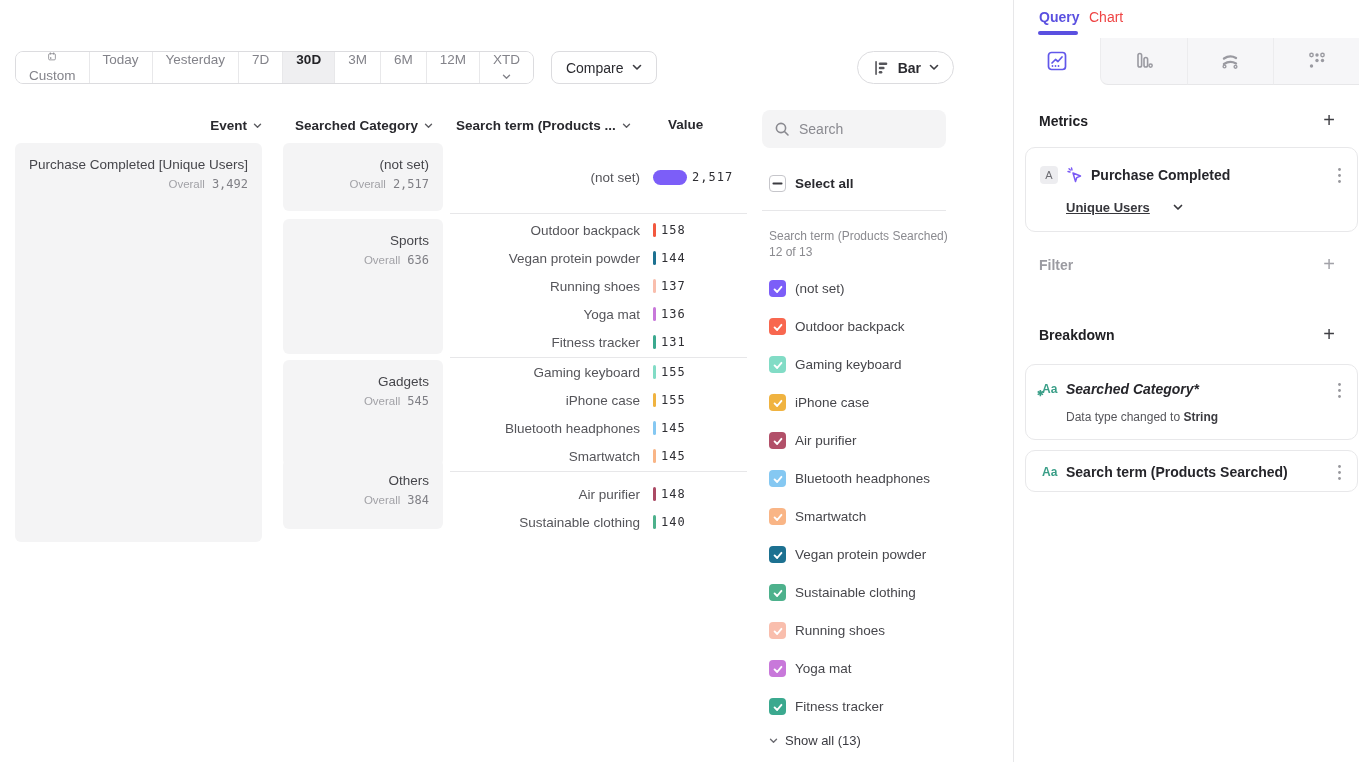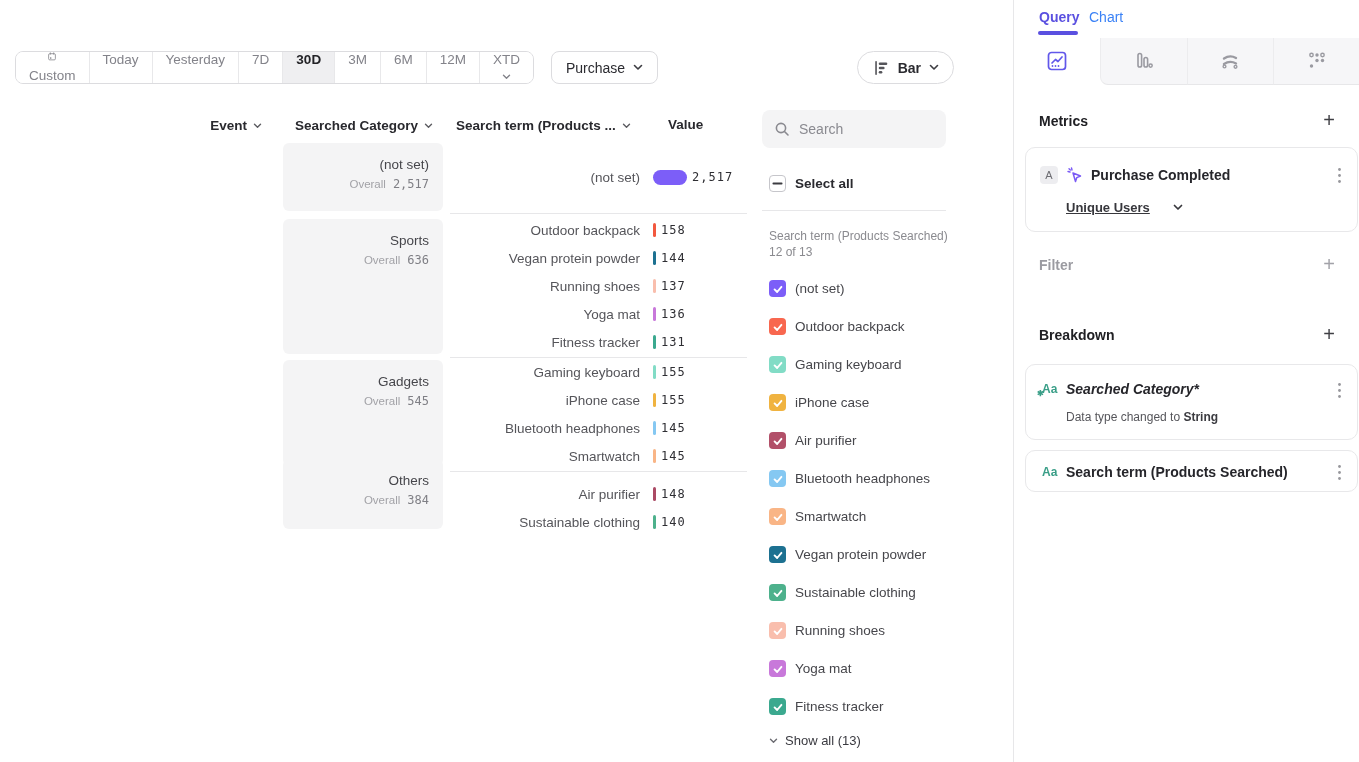--- a/index.html
+++ b/index.html
@@ -53,21 +53,21 @@
   .legend-item .label { font:400 13.5px "Liberation Sans", sans-serif; color:#46464b; white-space:nowrap; }
   .cbox.dots { background-image:radial-gradient(rgba(255,255,255,.55) 1px, transparent 1.1px); background-size:4px 4px; }
   .show-all { position:absolute; left:7px; top:733px; display:flex; align-items:center; gap:7px; cursor:pointer; }
   .show-all .label { font:500 13px "Liberation Sans", sans-serif; color:#3a3a40; }
 
   
   .sidebar { position:absolute; left:1013px; top:0; width:346px; height:762px; background:#fff; border-left:1px solid #e7e7e9; }
   .qtabs { position:absolute; left:0; top:0; width:100%; height:35px; }
   .qtab { position:absolute; top:9px; font:700 14px "Liberation Sans", sans-serif; cursor:pointer; }
   .qtab.q { left:25px; color:#5a50e0; }
-  .qtab.c { left:75px; color:#3b82f6; font-weight:500; }
+  .qtab.c { left:75px; color:#ef4444; font-weight:500; }
   .qtab-underline { position:absolute; left:24px; top:31px; width:40px; height:3.5px; background:#5a50e0; border-radius:2px; }
   .icon-tabs { position:absolute; left:0; top:38px; width:346px; height:47px; display:flex; }
   .icon-tab { flex:1; display:flex; align-items:center; justify-content:center; background:#f6f6f8;
     border-bottom:1px solid #e7e7e9; border-left:1px solid #ececee; cursor:pointer; }
   .icon-tab:first-child { border-left:none; }
   .icon-tab.active { background:#fff; border-bottom:1px solid transparent; border-left:none; }
   .icon-tab.active + .icon-tab { border-bottom-left-radius:8px; }
   .sec-head { position:absolute; left:25px; font:700 14px "Liberation Sans", sans-serif; color:#202024; }
   .sec-head.muted { color:#9b9ba1; font-weight:600; }
   .plus-btn { position:absolute; right:18px; width:24px; height:24px; display:flex; align-items:center; justify-content:center;
@@ -125,21 +125,21 @@
           <span>12M</span>
         </button>
         <button class="range-item">
           <span>XTD</span>
           <svg width="9" height="6" viewBox="0 0 10 7">
             <polyline points="1.5,1.5 5,5 8.5,1.5" fill="none" stroke="#83838a" stroke-width="1.6" stroke-linecap="round" stroke-linejoin="round"></polyline>
           </svg>
         </button>
       </div>
     <button class="btn">
-      <span>Purchase</span>
+      <span>Compare</span>
       <svg class="chev" width="10" height="7" viewBox="0 0 10 7">
           <polyline points="1.5,1.5 5,5 8.5,1.5" fill="none" stroke="#3c3c41" stroke-width="1.6" stroke-linecap="round" stroke-linejoin="round"></polyline>
         </svg>
     </button>
   </div>
   <button class="btn bar-btn">
     <svg width="18" height="18" viewBox="0 0 20 20">
         <path d="M4.5 3v14" stroke="#55555a" stroke-width="1.8" stroke-linecap="round"></path>
         <rect x="7.5" y="4" width="9.5" height="2.6" rx="1.3" fill="#55555a"></rect>
         <rect x="7.5" y="8.7" width="6.5" height="2.6" rx="1.3" fill="#55555a"></rect>
@@ -170,20 +170,26 @@
           <polyline points="1.5,1.5 5,5 8.5,1.5" fill="none" stroke="#5c5c61" stroke-width="1.6" stroke-linecap="round" stroke-linejoin="round"></polyline>
         </svg>
     </div>
     <div class="col-head" style="left:668px;flex-direction:column;">
       <span>Value</span>
       <svg width="9" height="6" viewBox="0 0 10 7">
           <polyline points="1.5,1.5 5,5 8.5,1.5" fill="none" stroke="#5c5c61" stroke-width="1.6" stroke-linecap="round" stroke-linejoin="round"></polyline>
         </svg>
     </div>
 
+    <div class="cell" style="left:15px; top:143px; width:247px; height:399px;">
+      <div class="cell-title">Purchase Completed [Unique Users]</div>
+      <div class="cell-overall">
+        <span>Overall</span><span class="num">3,492</span>
+      </div>
+    </div>
 
     <div id="category-cells">
         <div class="cell" style="left: 283px; top: 143px; width: 160px; height: 68px;">
           <div class="cell-title">(not set)</div>
           <div class="cell-overall"><span>Overall</span><span class="num">2,517</span></div>
         </div>
         <div class="cell" style="left: 283px; top: 219px; width: 160px; height: 135px;">
           <div class="cell-title">Sports</div>
           <div class="cell-overall"><span>Overall</span><span class="num">636</span></div>
         </div>

